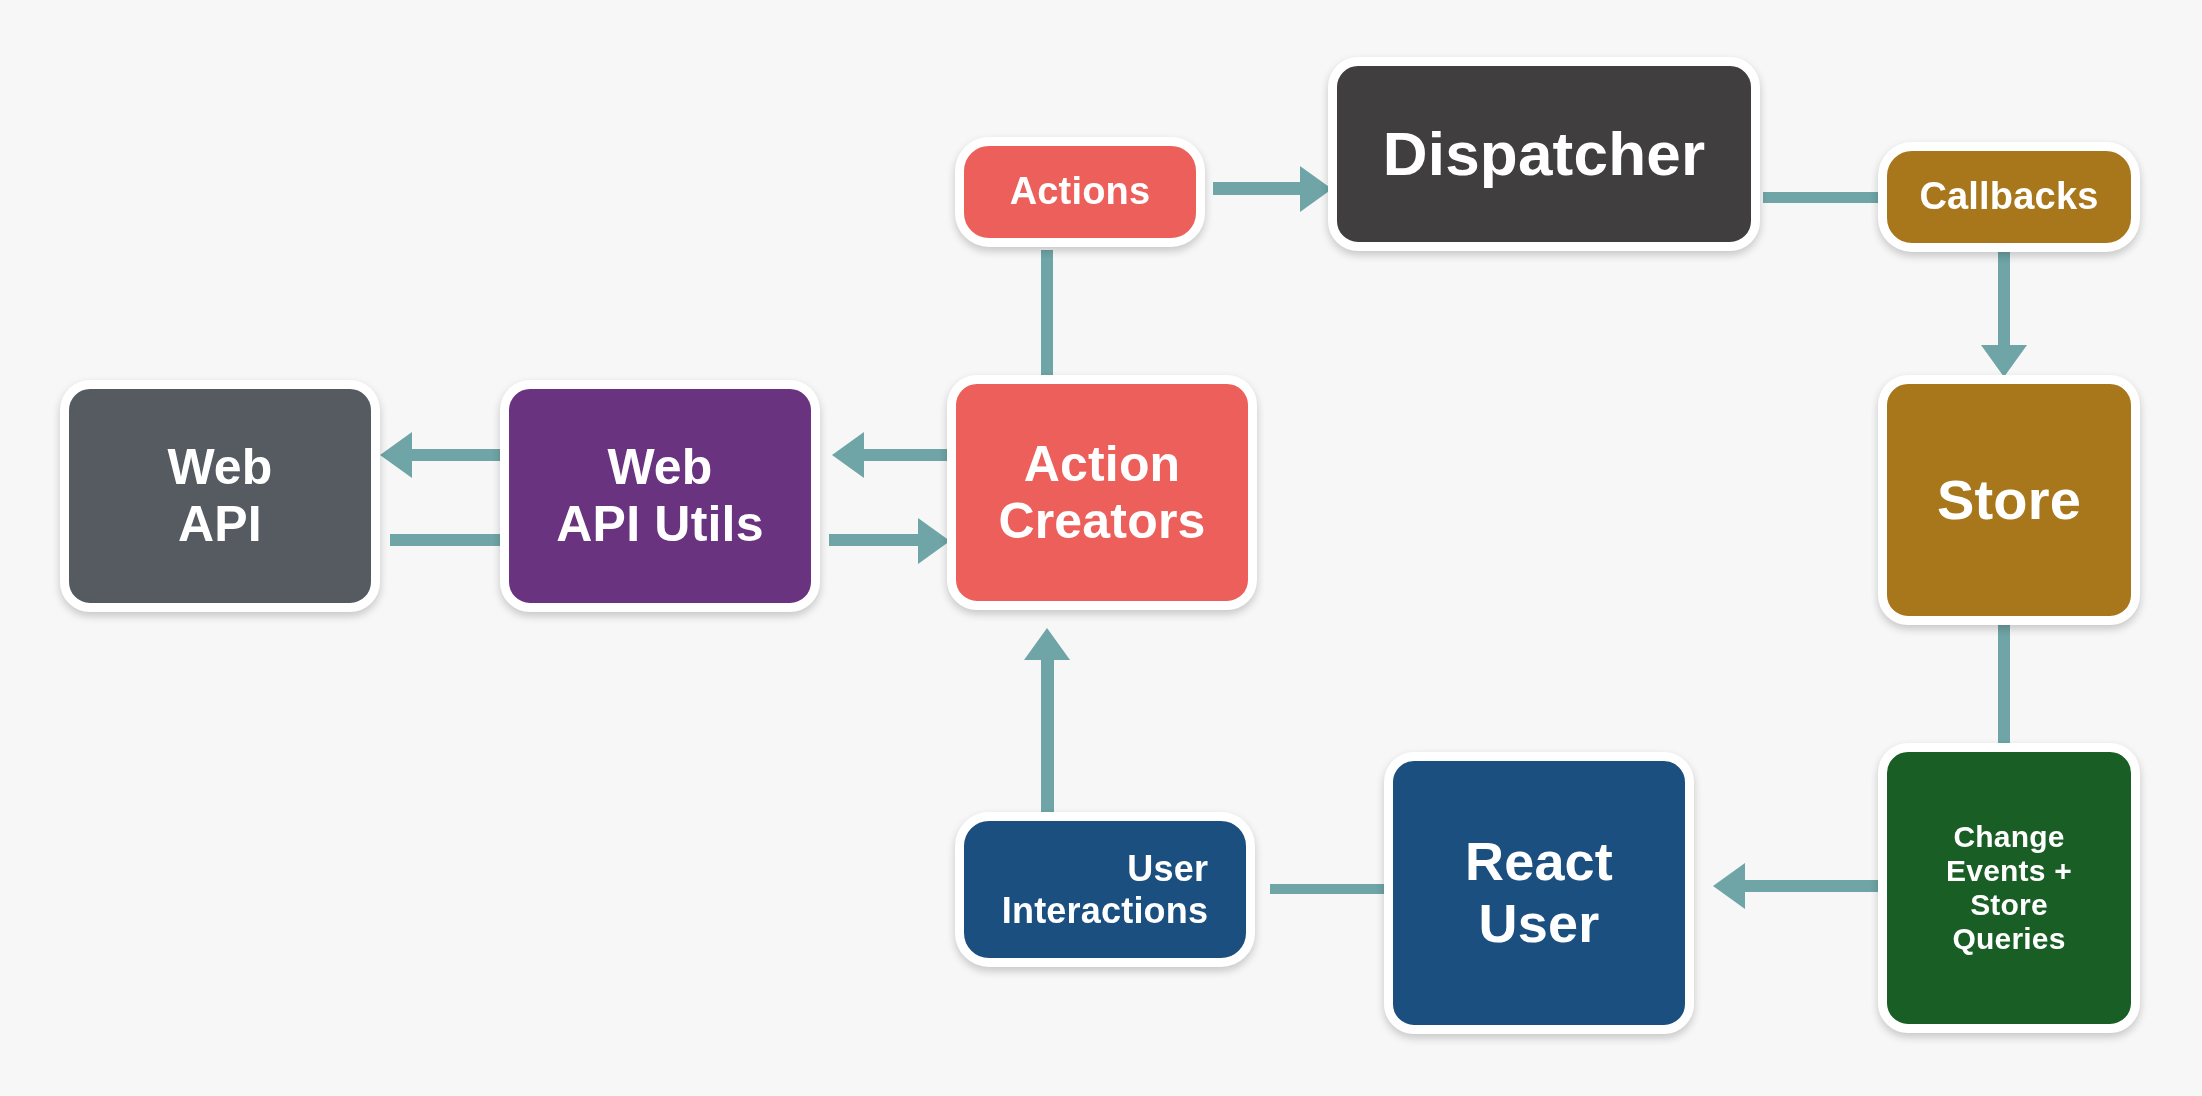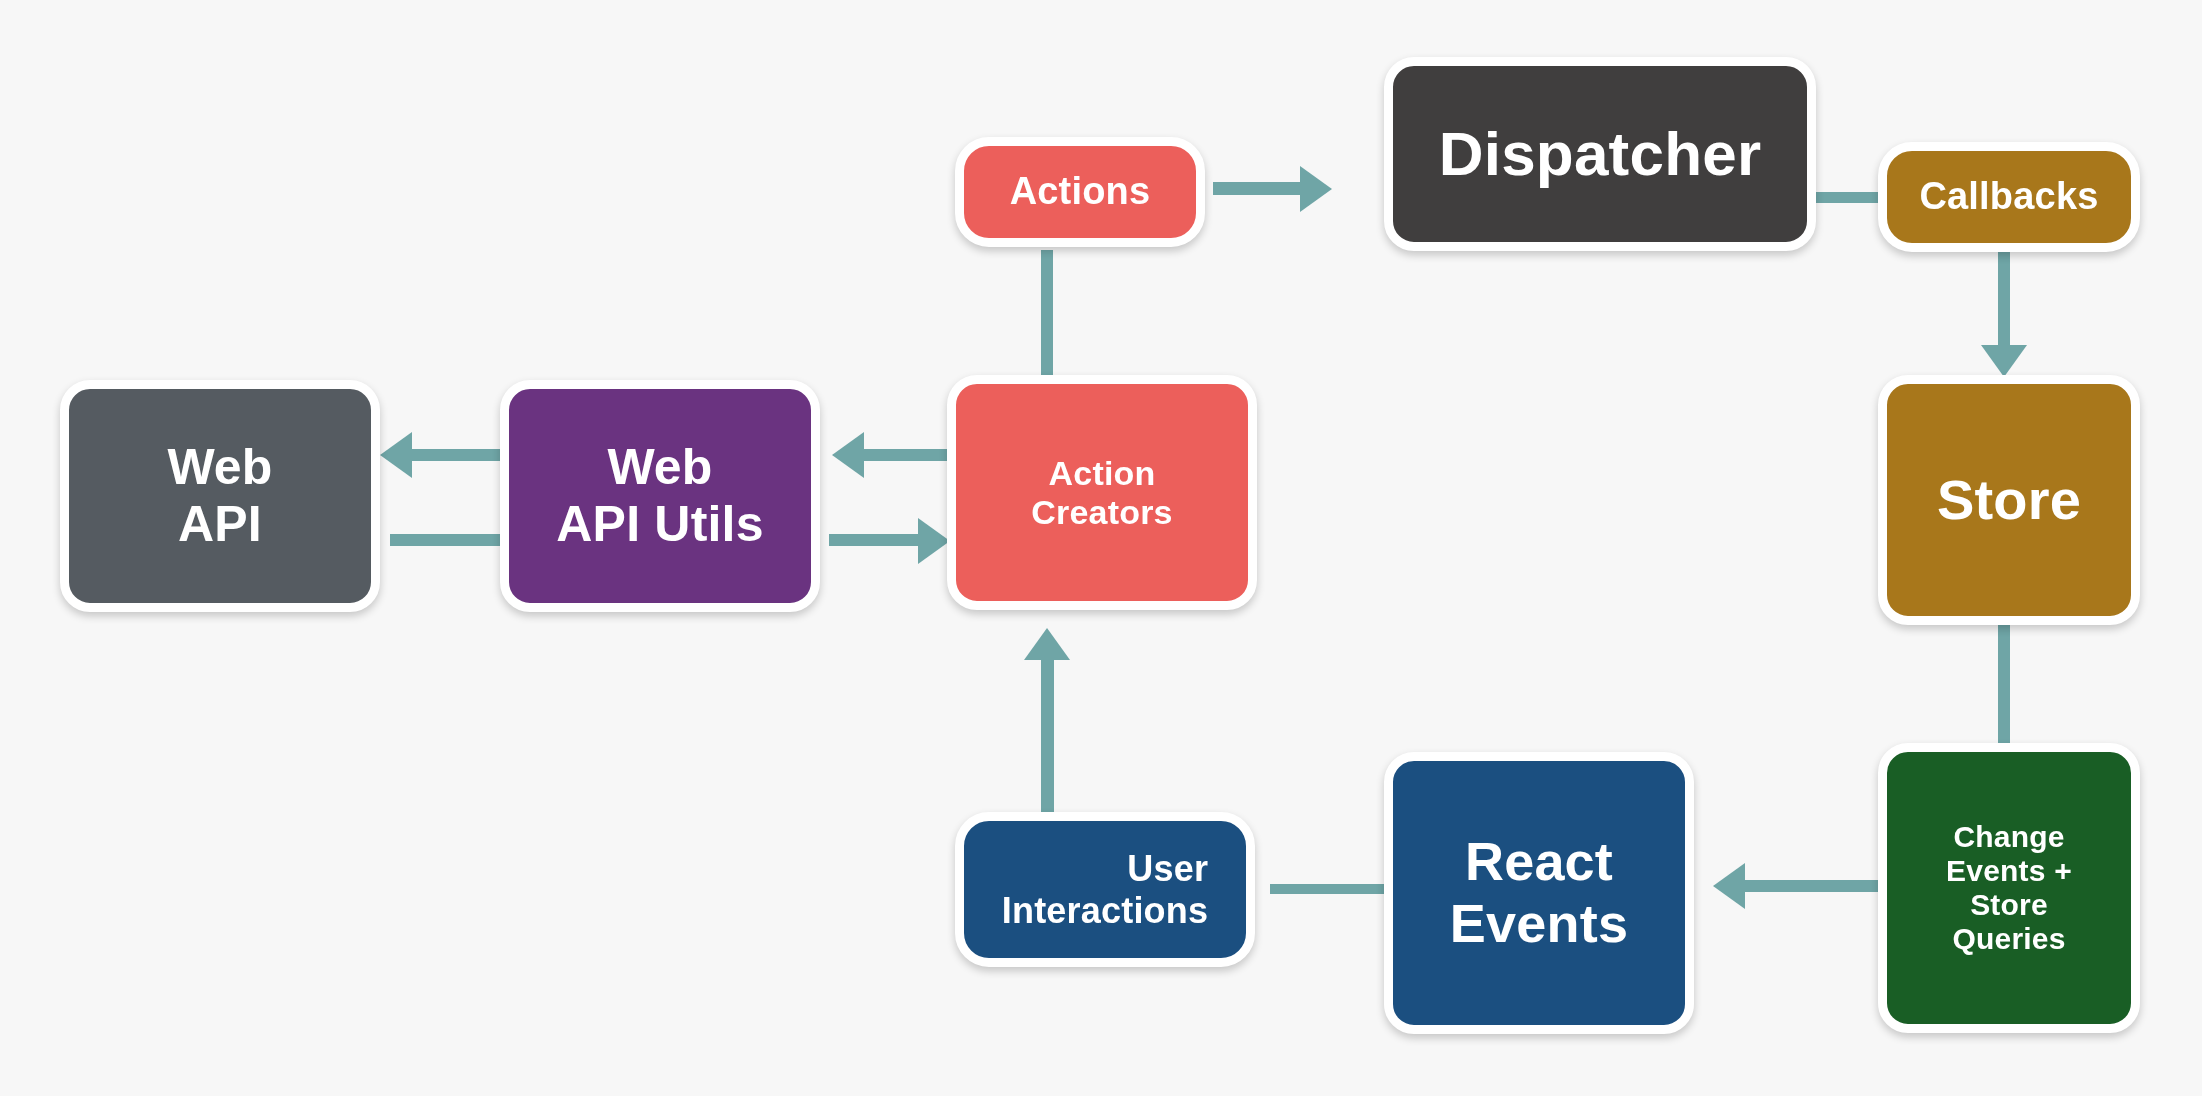--- a/index.html
+++ b/index.html
@@ -106,50 +106,50 @@
   <div class="conn" style="left:412px; top:449px; width:128px; height:12px;"></div>
   <div class="head left" style="left:380px; top:432px;"></div>
 
   <div class="conn" style="left:390px; top:534px; width:128px; height:12px;"></div>
   <div class="head right" style="left:511px; top:518px;"></div>
 
   <div class="node small" style="left:955px; top:137px; width:250px; height:110px; background:#ec5f5b; font-size:38px;">
     <span>Actions</span>
   </div>
 
-  <div class="node" style="left:1384px; top:57px; width:432px; height:194px; background:#403e3e; font-size:62px;">
+  <div class="node" style="left:1328px; top:57px; width:432px; height:194px; background:#403e3e; font-size:62px;">
     <span>Dispatcher</span>
   </div>
 
   <div class="node small" style="left:1878px; top:142px; width:262px; height:110px; background:#a8771b; font-size:38px;">
     <span>Callbacks</span>
   </div>
 
   <div class="node" style="left:1878px; top:375px; width:262px; height:250px; background:#a8771b; font-size:56px;">
     <span>Store</span>
   </div>
 
   <div class="node" style="left:1878px; top:743px; width:262px; height:290px; background:#195e25; font-size:30px;">
     <span>Change
 Events +
 Store
 Queries</span>
   </div>
 
   <div class="node" style="left:1384px; top:752px; width:310px; height:282px; background:#1b4f80; font-size:54px;">
     <span>React
-Events</span>
+User</span>
   </div>
 
   <div class="node small" style="left:947px; top:812px; width:300px; height:155px; background:#1b4f80; font-size:36px;margin-left:8px;">
     <span>User
 Interactions</span>
   </div>
 
-  <div class="node" style="left:947px; top:375px; width:310px; height:235px; background:#ec5f5b; font-size:34px;">
+  <div class="node" style="left:947px; top:375px; width:310px; height:235px; background:#ec5f5b; font-size:50px;">
     <span>Action
 Creators</span>
   </div>
 
   <div class="node" style="left:500px; top:380px; width:320px; height:232px; background:#6a3380; font-size:50px;">
     <span>Web
 API Utils</span>
   </div>
 
   <div class="node" style="left:60px; top:380px; width:320px; height:232px; background:#555b61; font-size:50px;">

